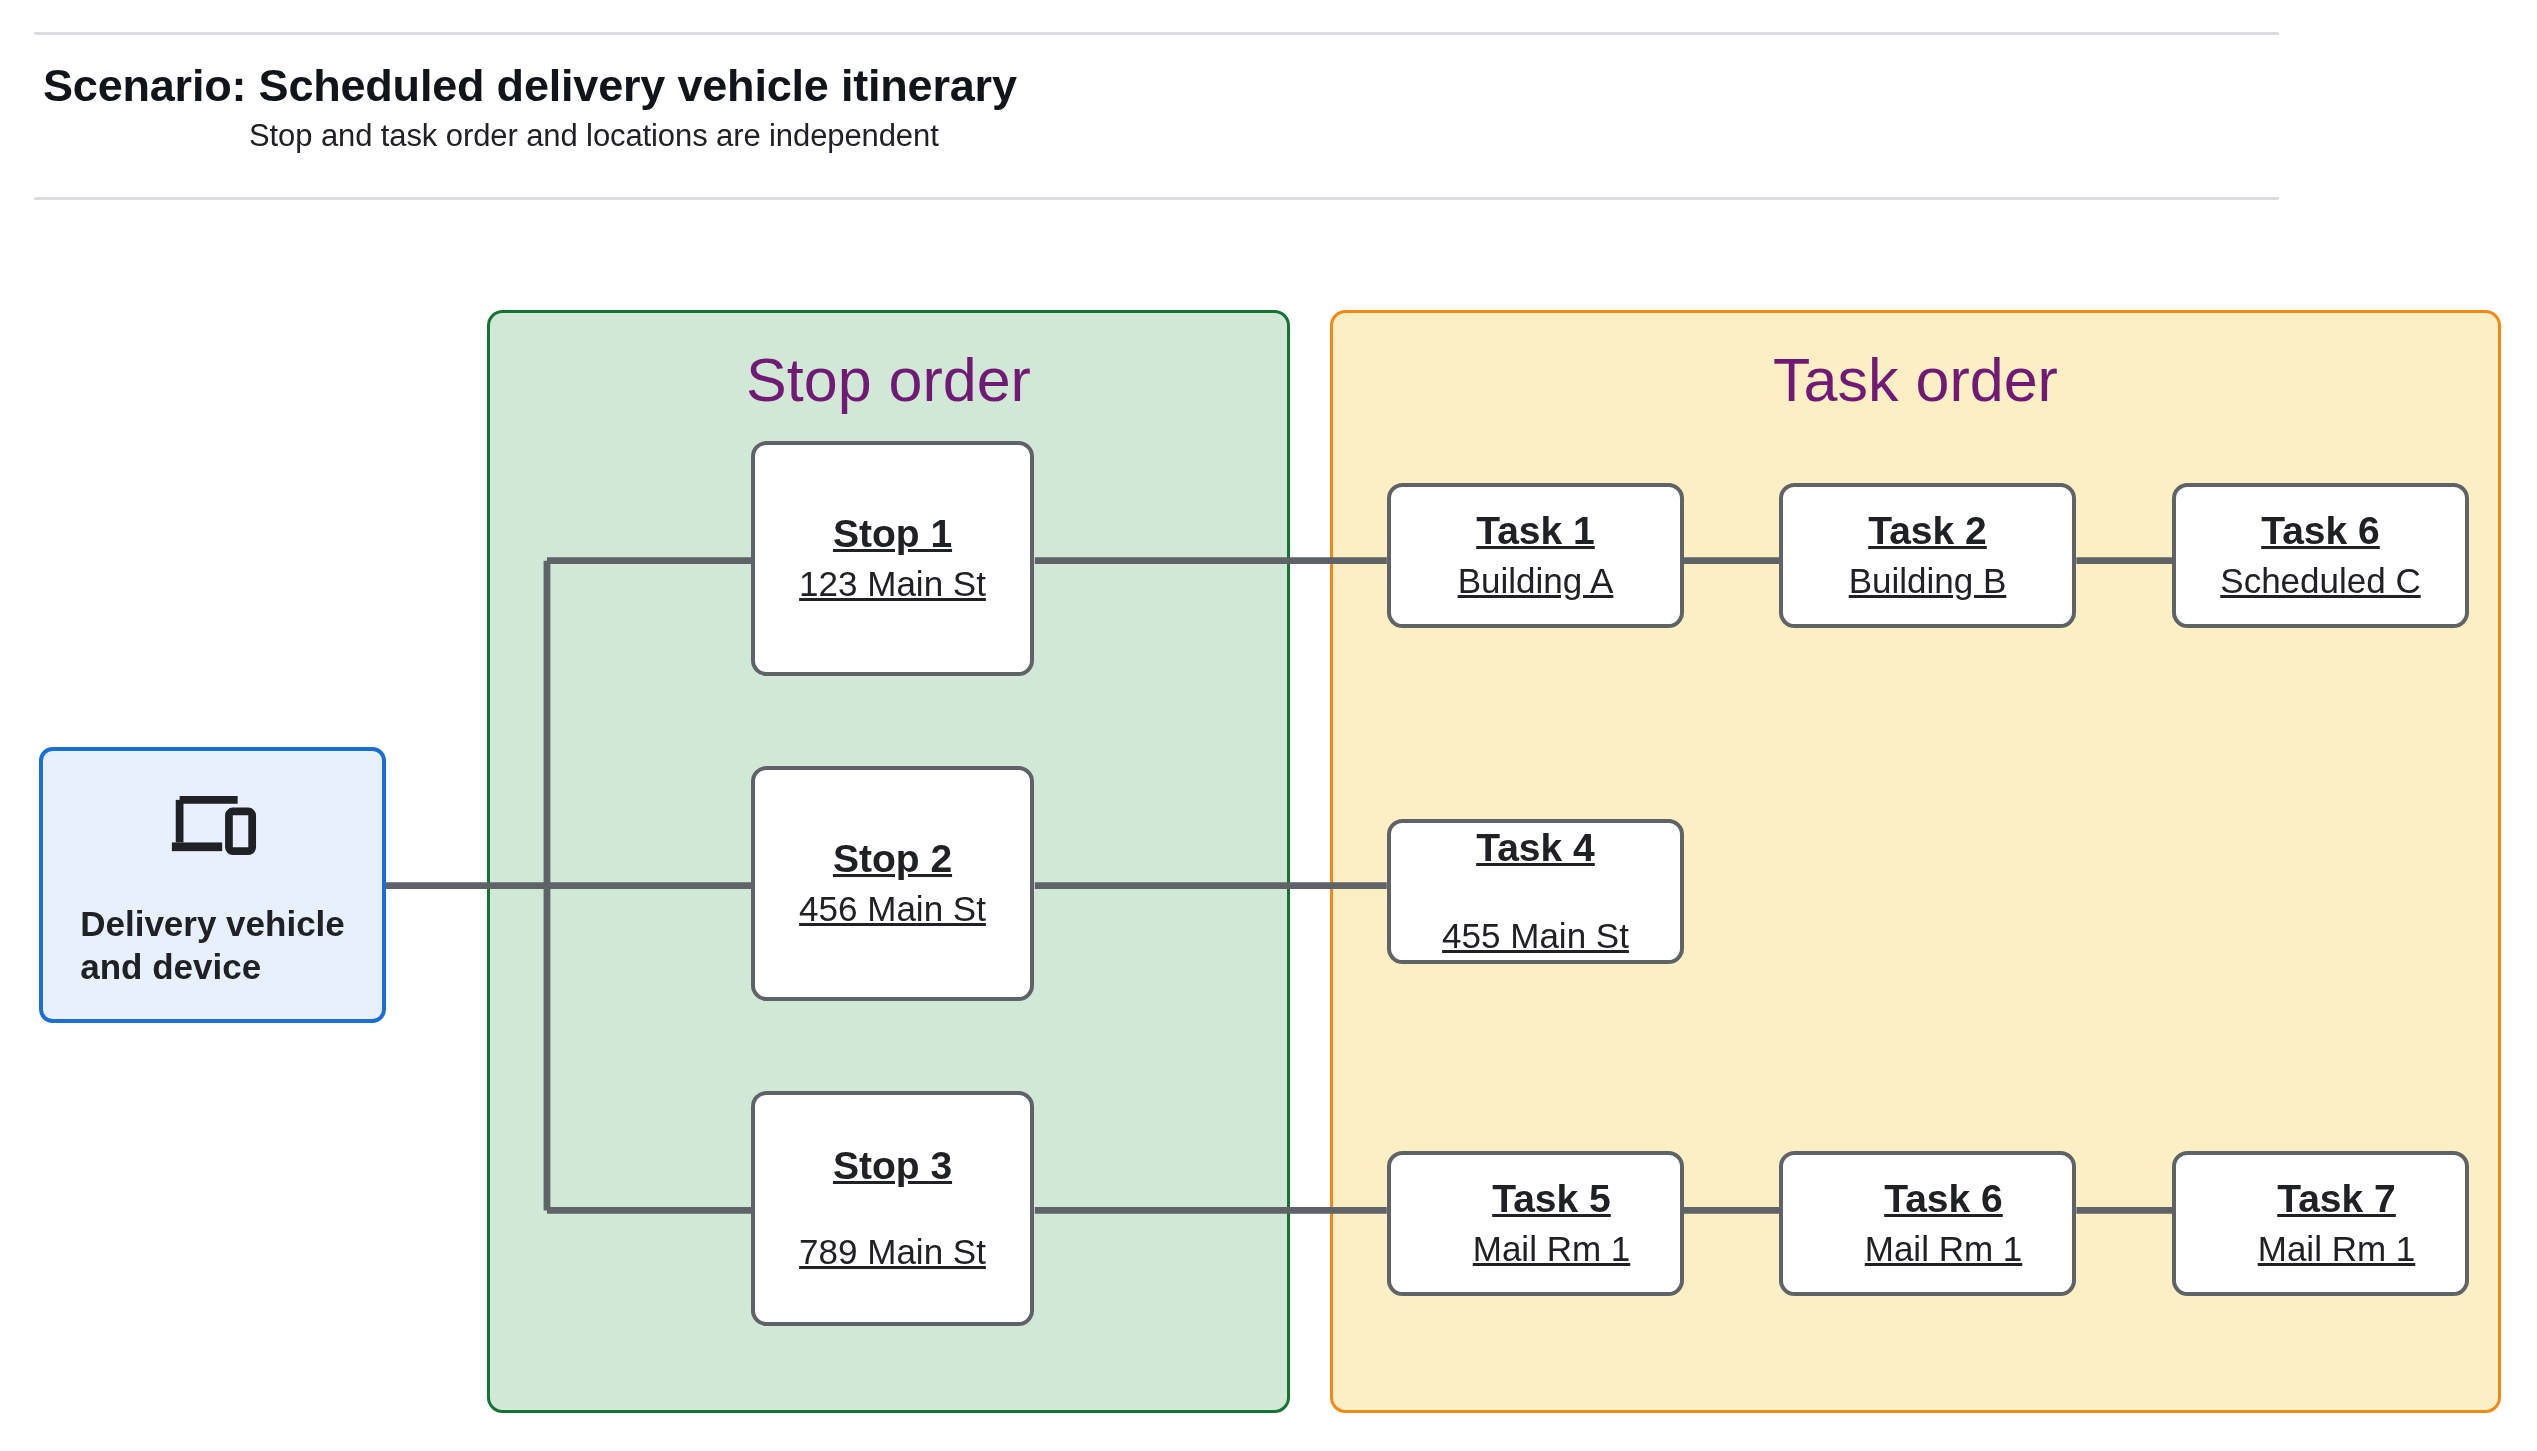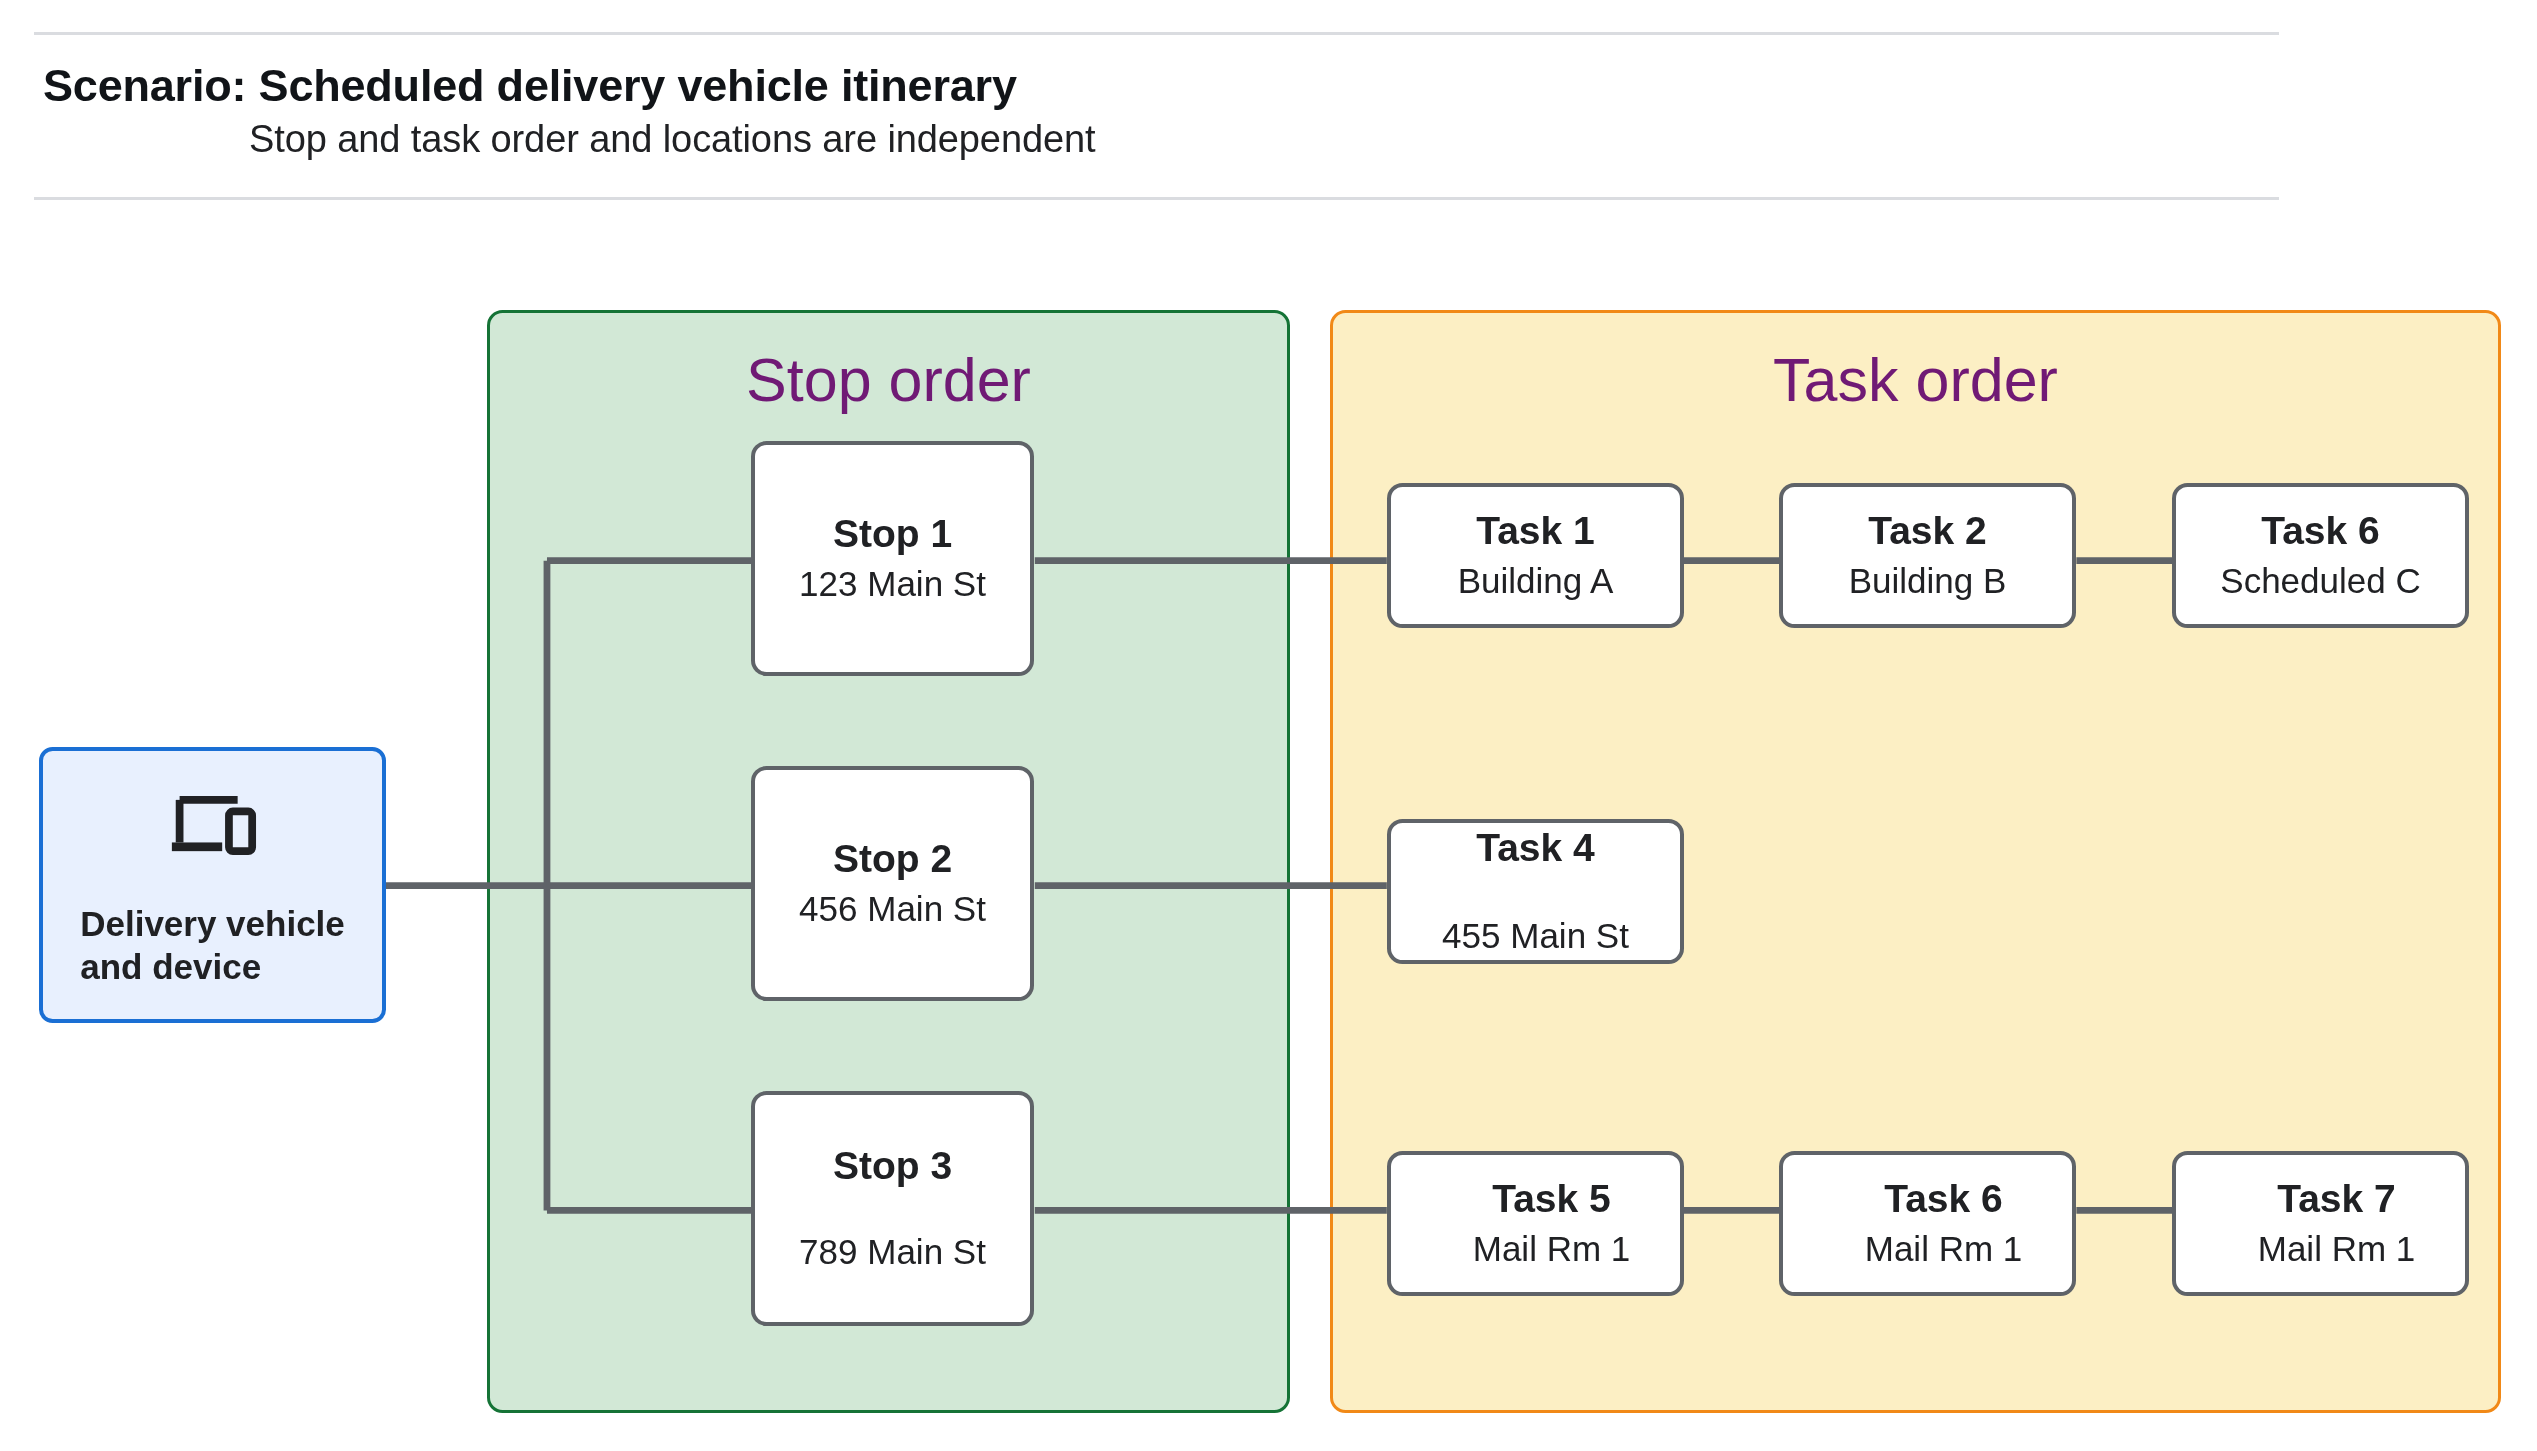--- a/index.html
+++ b/index.html
@@ -19,21 +19,21 @@
   #rule-top{top:32px;}
   #rule-bottom{top:197px;}
 
   #page-title{
     position:absolute;left:43px;top:60px;
     font-size:45px;font-weight:700;letter-spacing:-0.2px;
     white-space:nowrap;color:#111418;
   }
   #page-subtitle{
     position:absolute;left:249px;top:118px;
-    font-size:38px;font-weight:400;letter-spacing:-0.1px;
+    font-size:31px;font-weight:400;letter-spacing:-0.1px;
     white-space:nowrap;color:#202124;
   }
 
   
   .panel{
     position:absolute;border-radius:15.5px;box-sizing:border-box;
   }
   #panel-stop{
     left:487px;top:310px;width:803px;height:1103px;
     background:#d2e8d6;border:3.9px solid #157336;
@@ -67,21 +67,21 @@
     margin-top:39px;
     font-size:35px;font-weight:700;line-height:1.22;color:#202124;
   }
 
   
   .card{
     position:absolute;background:#ffffff;
     border:4.8px solid #5f6368;border-radius:15.5px;
     box-sizing:border-box;
     display:flex;flex-direction:column;
-    align-items:center;justify-content:center;
+    align-items:center;justify-content:center;text-decoration:underline;
   }
   .card-title{font-size:39px;font-weight:700;line-height:1.12;color:#202124;}
   .card-sub{font-size:35px;font-weight:400;line-height:1.2;margin-top:7.8px;color:#202124;}
 
   .stop-card{width:283px;height:235px;left:751px;}
   #stop-card-0{top:441px;}
   #stop-card-1{top:766px;}
   #stop-card-2{top:1091px;gap:36px;}
 
   .task-card{width:297px;height:145px;}

